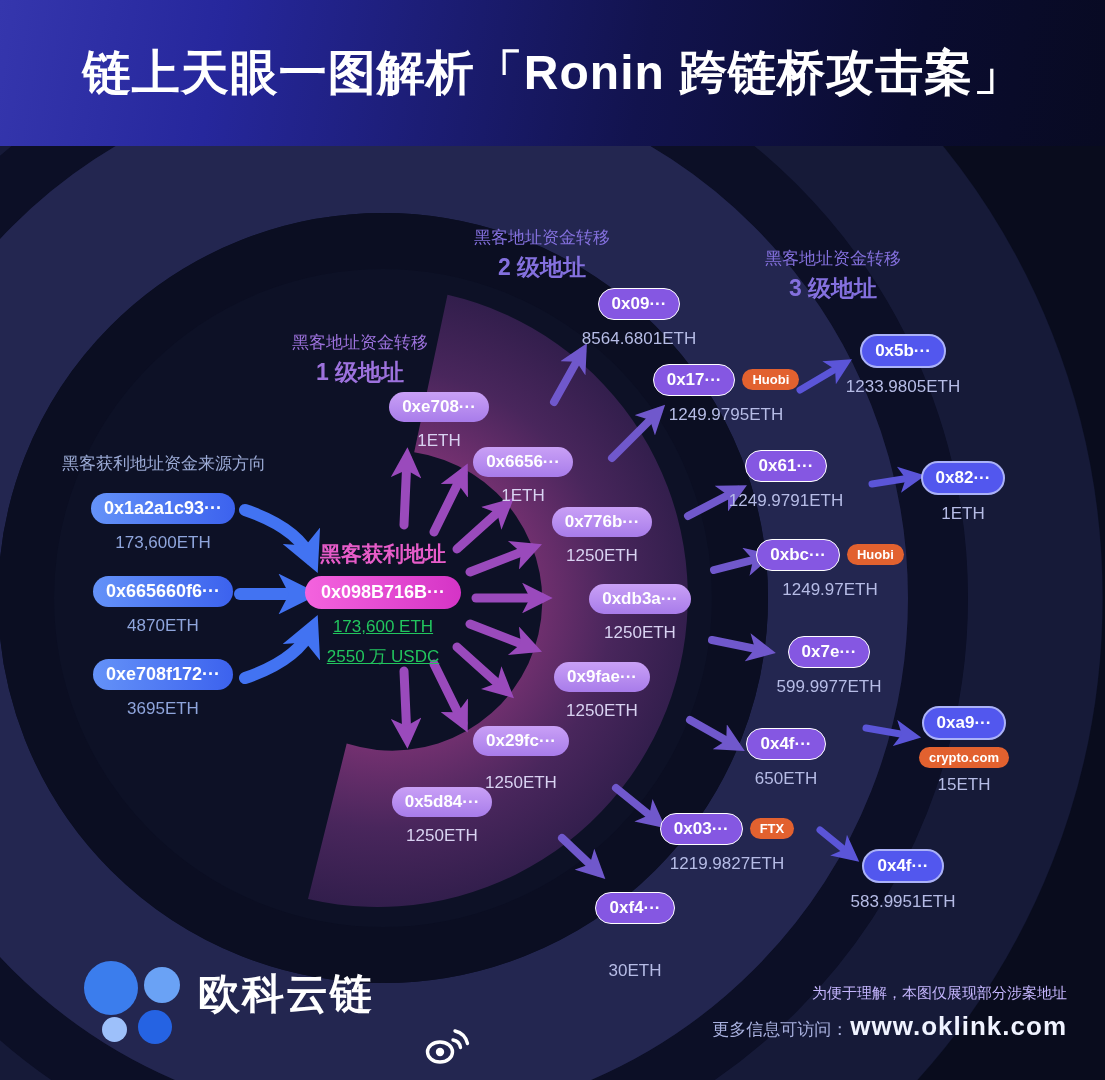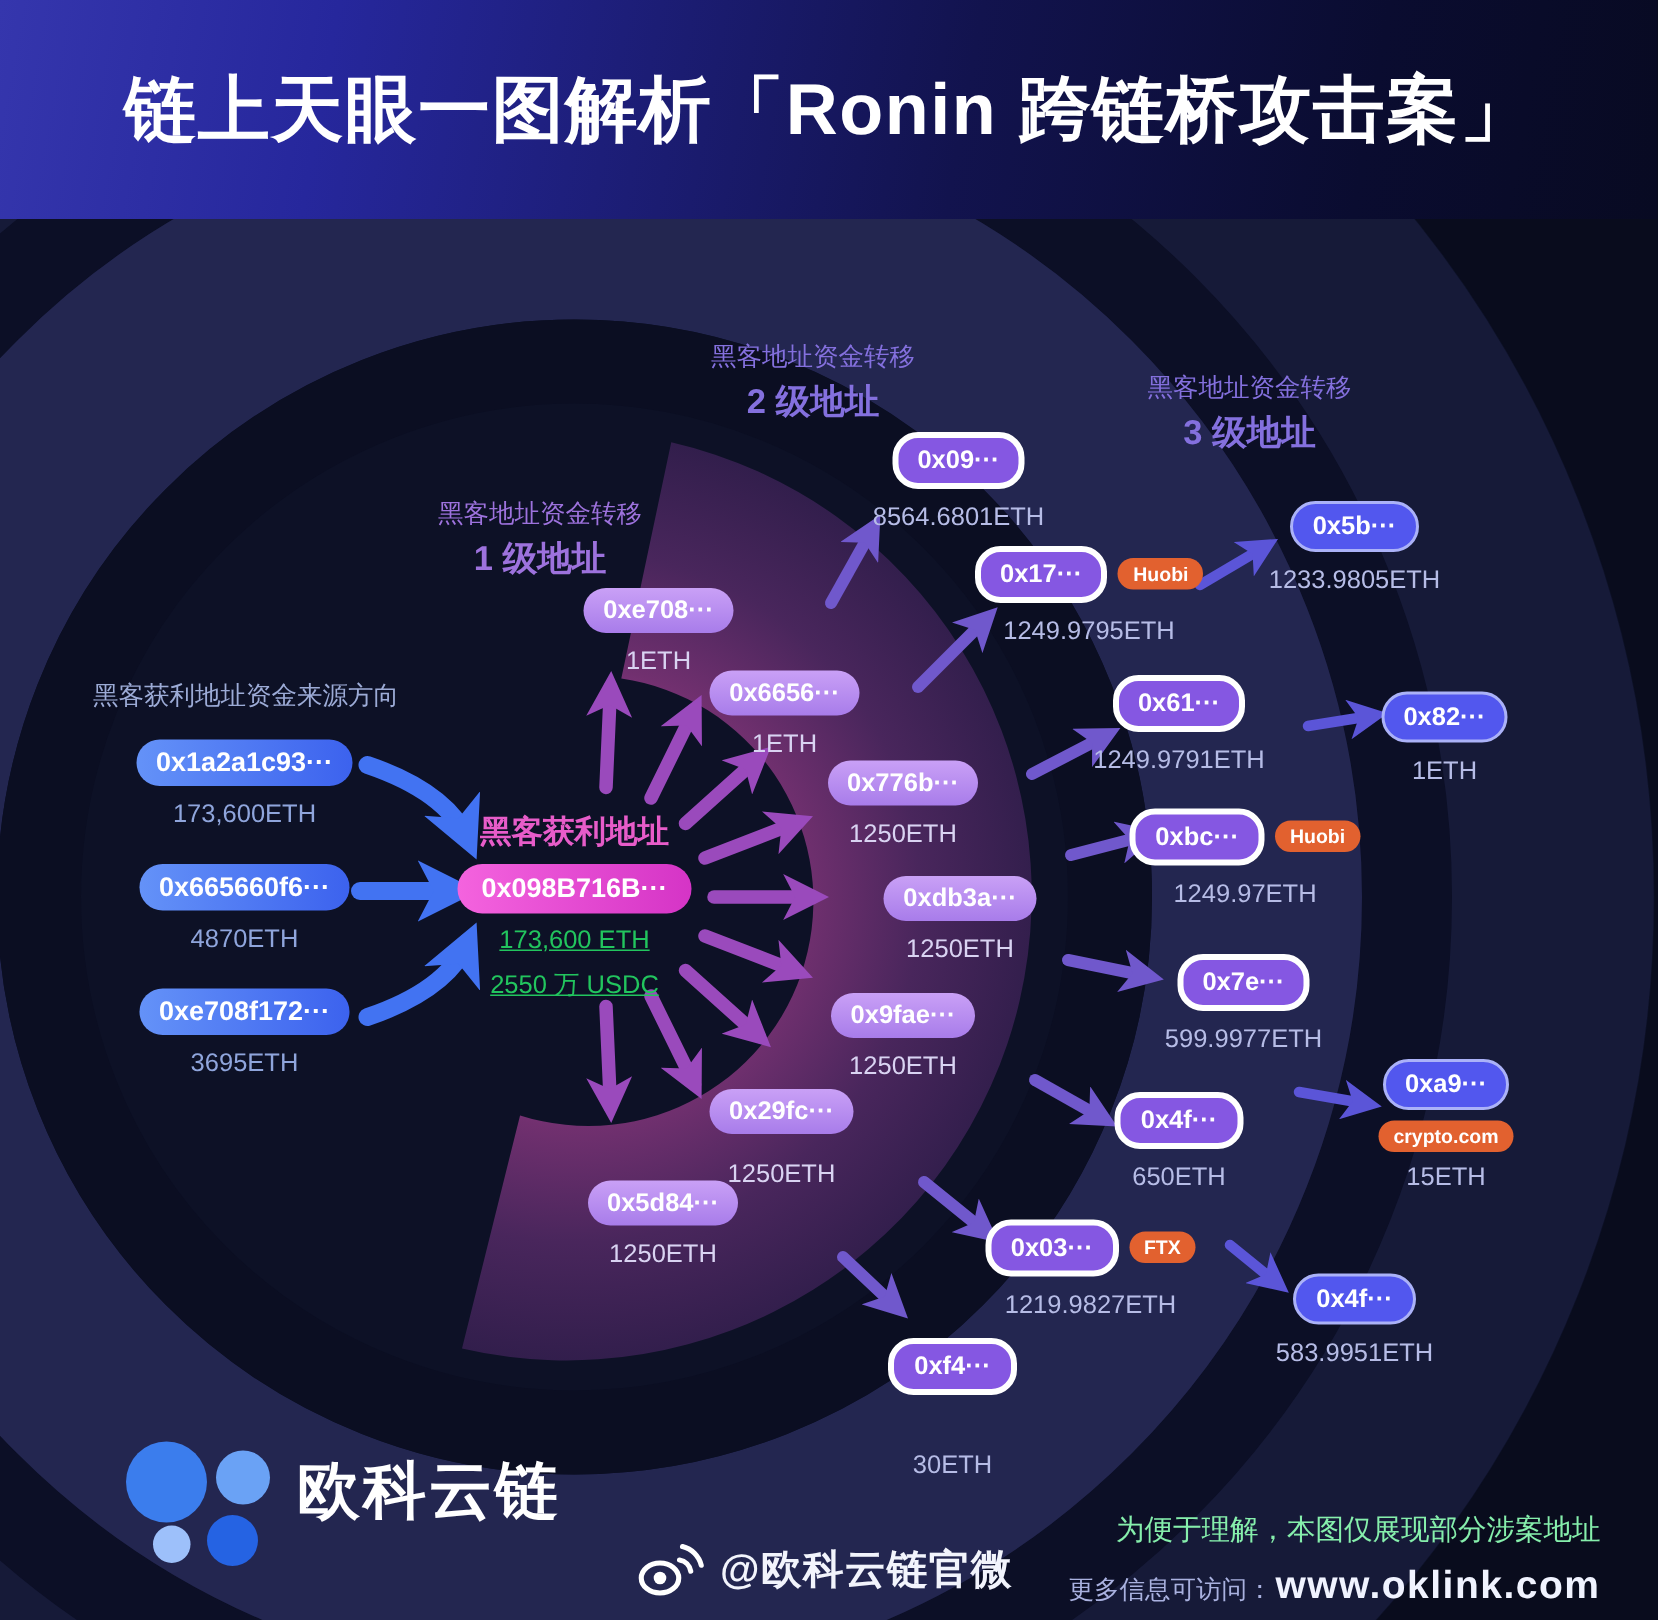--- a/index.html
+++ b/index.html
@@ -21,21 +21,21 @@
   
   .node { position:absolute; z-index:3; display:flex; flex-direction:column; align-items:center; gap:9px; }
   .row  { display:flex; align-items:center; gap:7px; }
   .pill {
     color:#fff; font-weight:bold; font-size:17px; white-space:nowrap;
     padding:5px 13px; border-radius:17px; line-height:1.15;
   }
   .p-src    { background:linear-gradient(90deg,#6492f8,#3c62ee); font-size:18px; }
   .p-hacker { background:linear-gradient(90deg,#f463de,#d534c6); font-size:18px; padding:6px 16px; }
   .p-l1     { background:linear-gradient(180deg,#c9a0f6,#a87cea); }
-  .p-l2     { background:#8557e2; border:4px solid #ffffff; }
+  .p-l2     { background:#8557e2; border:1px solid #ffffff; }
   .p-l3     { background:#5257ee; border:2px solid #abb2f8; }
   .badge {
     background:#e2612f; color:#fff; font-weight:bold; font-size:13px;
     padding:3px 10px; border-radius:13px; white-space:nowrap;
   }
   .amt { font-size:17px; white-space:nowrap; }
   .amt-src { color:#8fa5dc; }
   .amt-l1  { color:#d9d3f2; }
   .amt-l2  { color:#b6bce6; }
   .amt-l3  { color:#b6bce6; }
@@ -55,21 +55,21 @@
   .logo-mark { position:absolute; left:82px; top:958px; width:96px; height:90px; z-index:4; }
   .logo-mark .c { position:absolute; border-radius:50%; }
   .c1 { width:54px; height:54px; left:2px;  top:3px;  background:#3b7ded; }
   .c2 { width:36px; height:36px; left:62px; top:9px;  background:#6aa2f5; }
   .c3 { width:25px; height:25px; left:20px; top:59px; background:#9dc0fa; }
   .c4 { width:34px; height:34px; left:56px; top:52px; background:#2563e3; }
   .brand { position:absolute; left:198px; top:966px; z-index:4; color:#fff; font-size:42px; font-weight:bold; letter-spacing:2px; }
   .weibo-row { position:absolute; left:424px; top:1026px; z-index:4; display:flex; align-items:center; gap:10px; }
   .weibo-handle { color:#f2f4fc; font-size:27px; font-weight:bold; letter-spacing:1px; }
   .notes { position:absolute; right:38px; top:984px; z-index:4; text-align:right; }
-  .note1 { color:#86efac; font-size:19px; margin-bottom:8px; white-space:nowrap;margin-top:23px; }
+  .note1 { color:#c4b5fd; font-size:15px; margin-bottom:8px; white-space:nowrap; }
   .note2 { display:flex; align-items:baseline; justify-content:flex-end; gap:2px; white-space:nowrap; }
   .note2-prefix { color:#a9b1df; font-size:17px; }
   .note2-url { color:#f0f3ff; font-size:26px; font-weight:bold; letter-spacing:1px; }
 </style>
 </head>
 <body>
 
 <div class="canvas">
 
   <svg class="bgsvg" width="1105" height="1080" viewBox="0 0 1105 1080">
@@ -277,21 +277,20 @@
   </div>
   <div class="brand">欧科云链</div>
 
   <div class="weibo-row">
     <svg width="46" height="40" viewBox="0 0 46 40">
       <ellipse cx="16" cy="26" rx="12.5" ry="10" fill="none" stroke="#ffffff" stroke-width="3.4"></ellipse>
       <circle cx="16" cy="26" r="4.2" fill="#ffffff"></circle>
       <path d="M29 14 a9 9 0 0 1 7.5 7.5" fill="none" stroke="#ffffff" stroke-width="3.4" stroke-linecap="round"></path>
       <path d="M31 5 a17 17 0 0 1 12.5 12.5" fill="none" stroke="#ffffff" stroke-width="3.4" stroke-linecap="round"></path>
     </svg>
-    <span class="weibo-handle">@欧科云链官微</span>
   </div>
 
   <div class="notes">
     <div class="note1">为便于理解，本图仅展现部分涉案地址</div>
     <div class="note2">
       <span class="note2-prefix">更多信息可访问：</span>
       <span class="note2-url">www.oklink.com</span>
     </div>
   </div>
 

